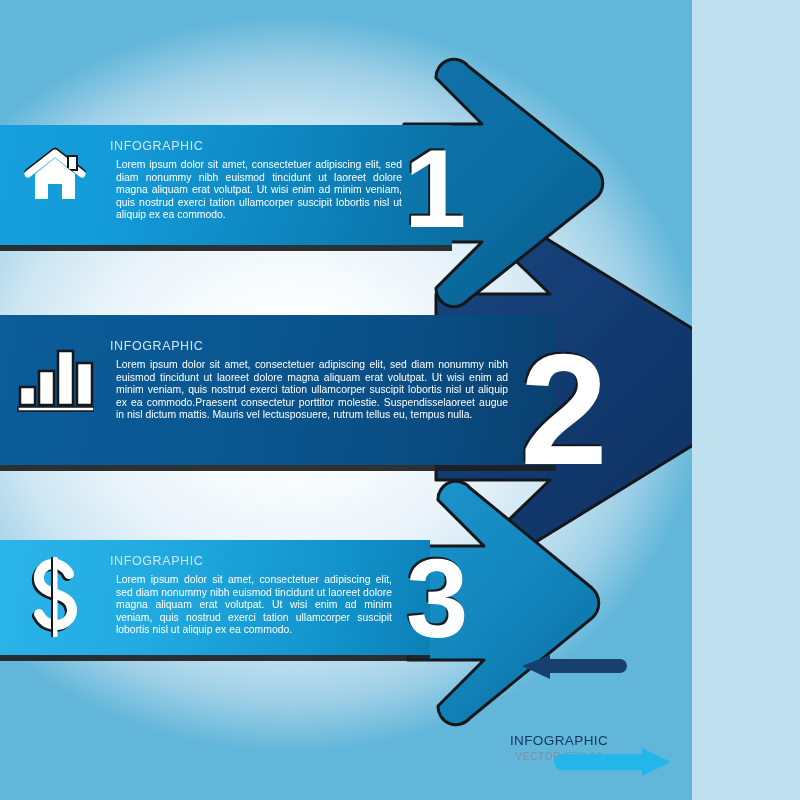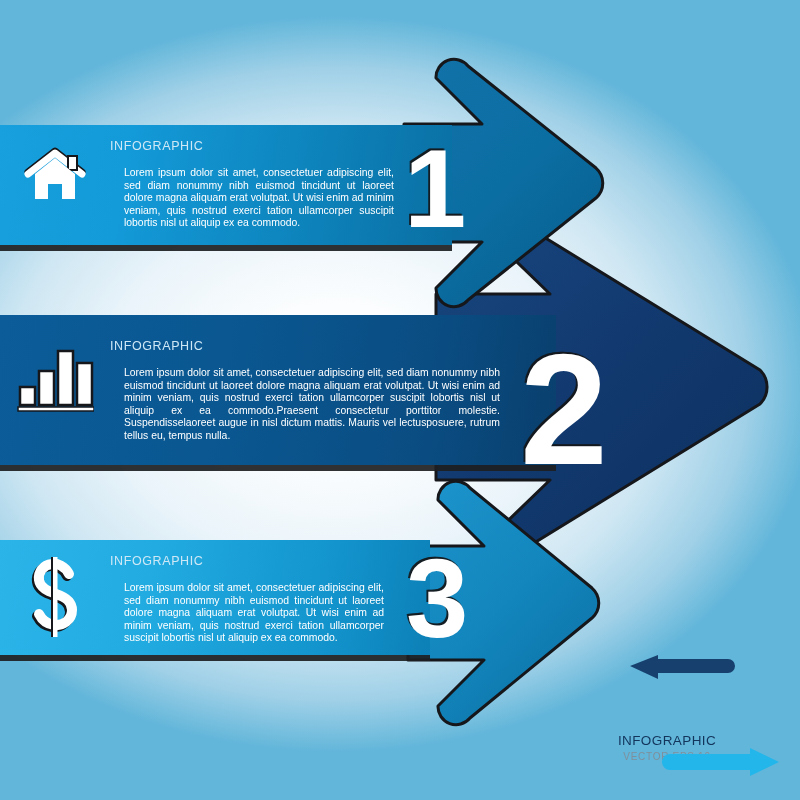--- a/index.html
+++ b/index.html
@@ -3,21 +3,21 @@
 <meta charset="utf-8">
 <title>Infographic</title>
 <style>
   html,body{margin:0;padding:0;}
   body{
     width:800px;height:800px;overflow:hidden;
     font-family:"Liberation Sans", sans-serif;
     background:#bfe0ef;
   }
   #stage{
-    position:relative;width:800px;height:800px;overflow:hidden;
+    position:relative;width:692px;height:800px;overflow:hidden;
     background:
       radial-gradient(ellipse 60% 46% at 42% 48%, #ffffff 0%, #fbfdfe 22%, #eaf4fa 48%, #cfe7f3 68%, #9fd0e7 86%, #62b6da 100%);
   }
   
   .arrow{position:absolute;}
   .arrow svg{display:block;overflow:visible;}
 
   
   .banner{
     position:absolute;left:0;
@@ -31,21 +31,21 @@
   .banner .inner{position:relative;height:100%;display:flex;align-items:flex-start;}
   .bn-icon{
     flex:0 0 auto;display:flex;align-items:center;justify-content:center;
     color:#ffffff;
   }
   .bn-text{flex:1 1 auto;padding-right:12px;}
   .bn-title{
     font-size:12.5px;letter-spacing:.6px;color:#cfe8f6;margin:0 0 6px 0;font-weight:400;
   }
   .bn-body{
-    font-size:10.4px;line-height:12.6px;color:#ffffff;margin:14px;text-align:justify;
+    font-size:10.4px;line-height:12.6px;color:#ffffff;margin:6px;text-align:justify;
   }
 
   #banner1{top:125px;height:120px;width:452px;
     background:linear-gradient(100deg,#17a0dd 0%,#139ad8 28%,#0d82ba 70%,#0a6fa3 100%);}
   #banner1 .inner{padding:14px 0 0 0;}
   #banner1 .bn-icon{width:110px;padding-top:6px;}
   #banner1 .bn-text{max-width:298px;}
 
   #banner2{top:315px;height:150px;width:556px;
     background:linear-gradient(100deg,#0b5c99 0%,#0a5791 40%,#0a4d83 75%,#093f6d 100%);}

